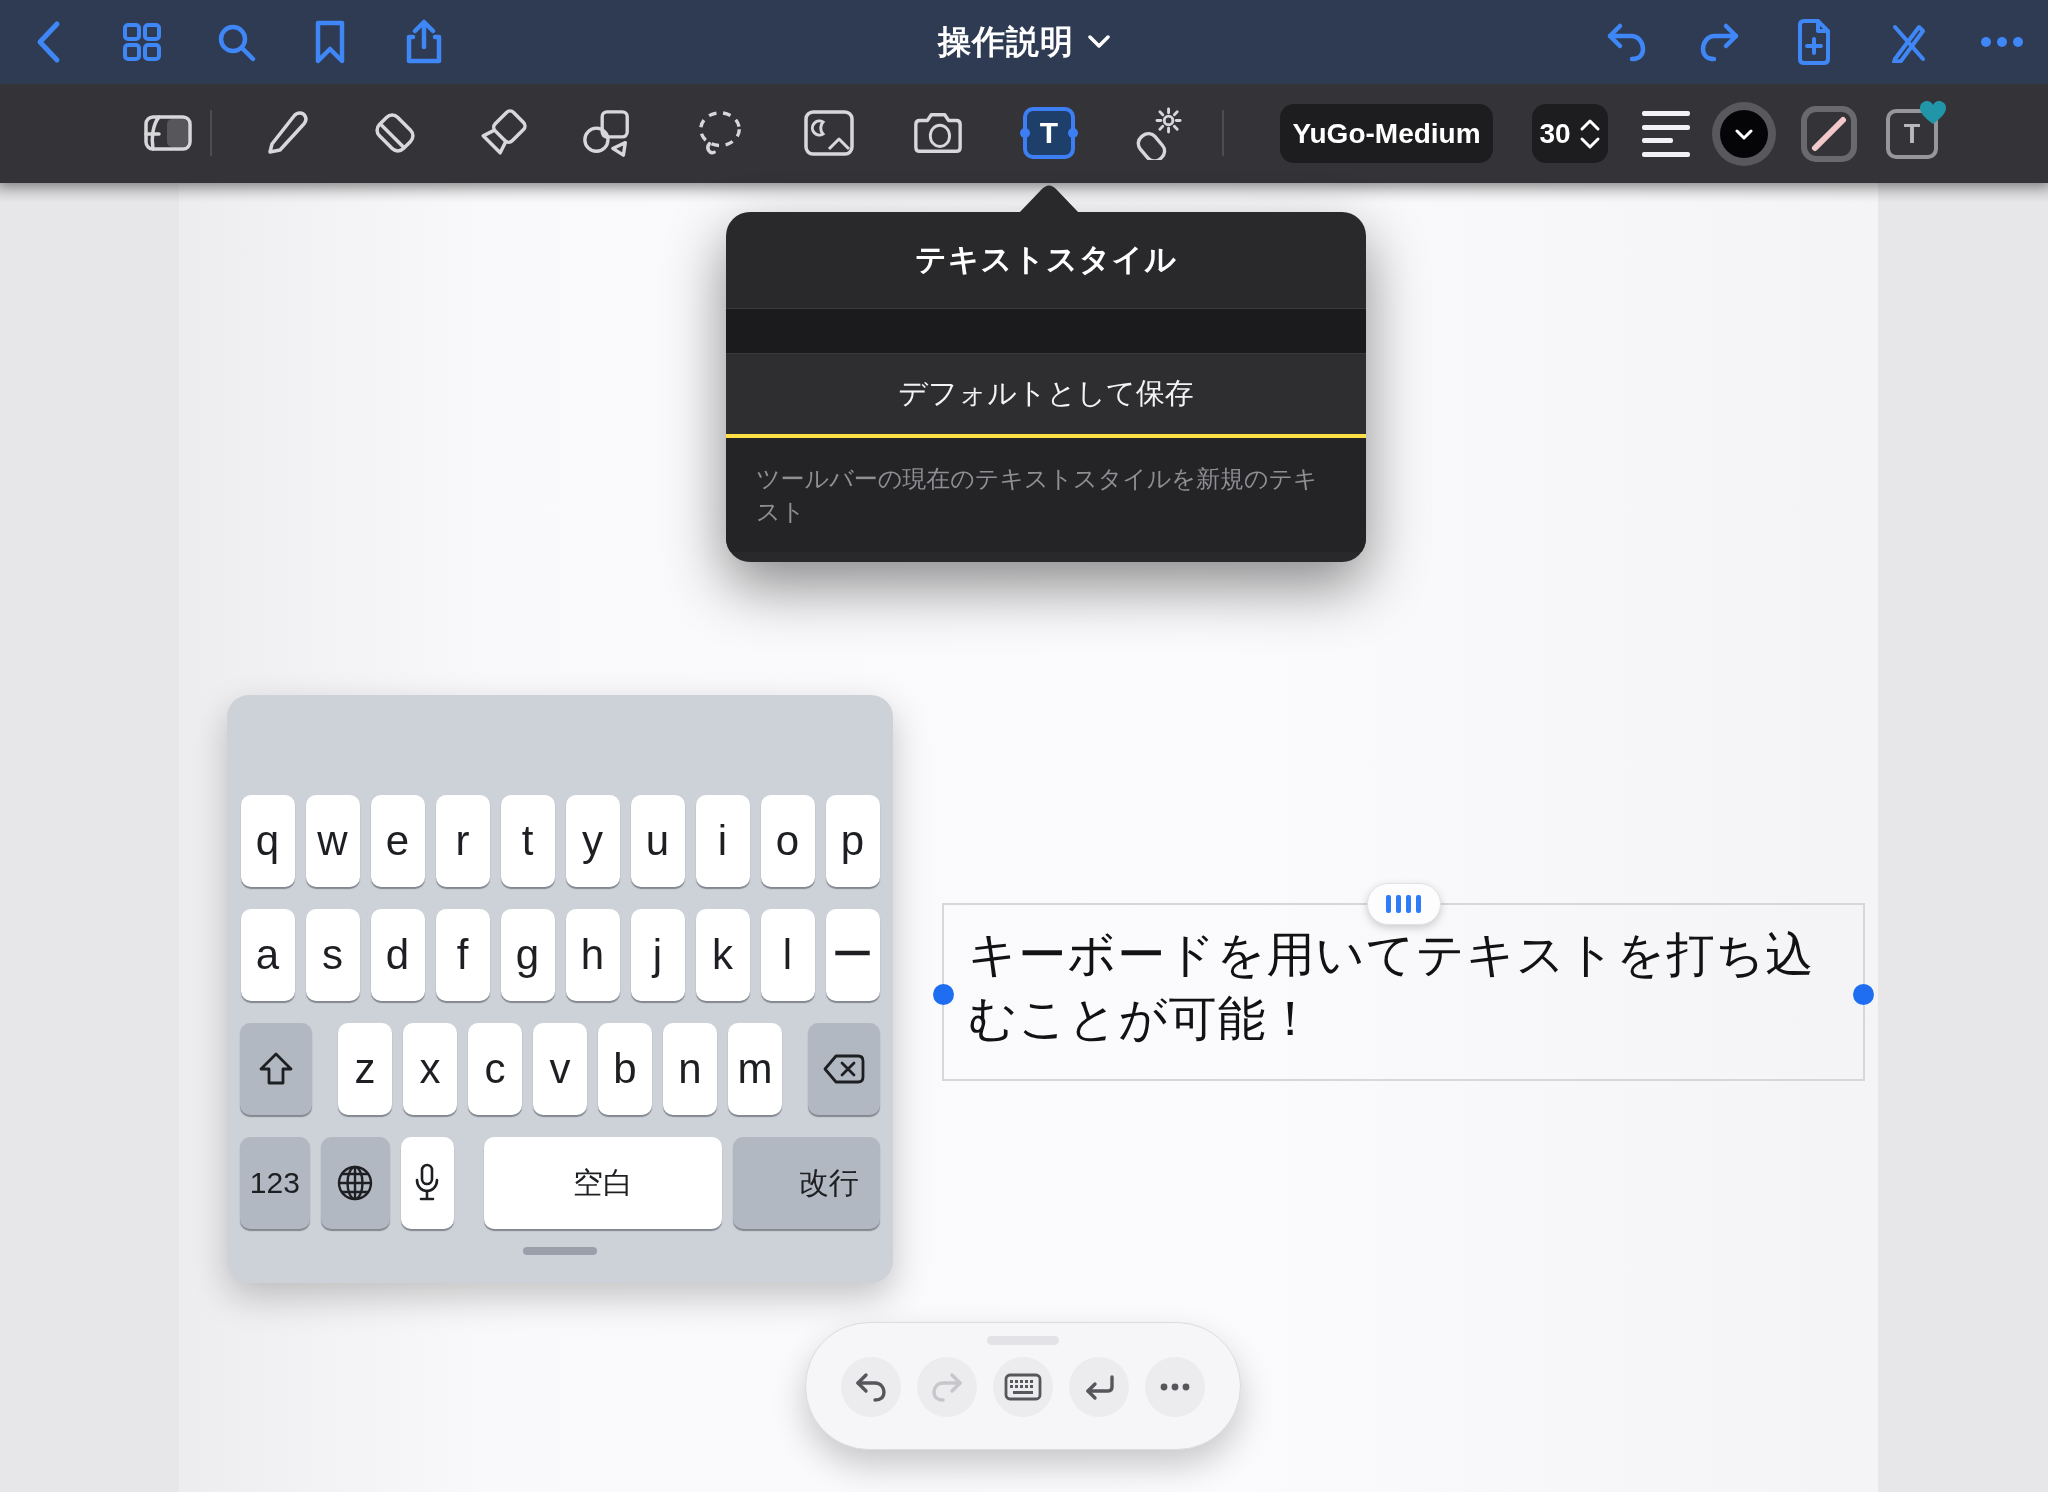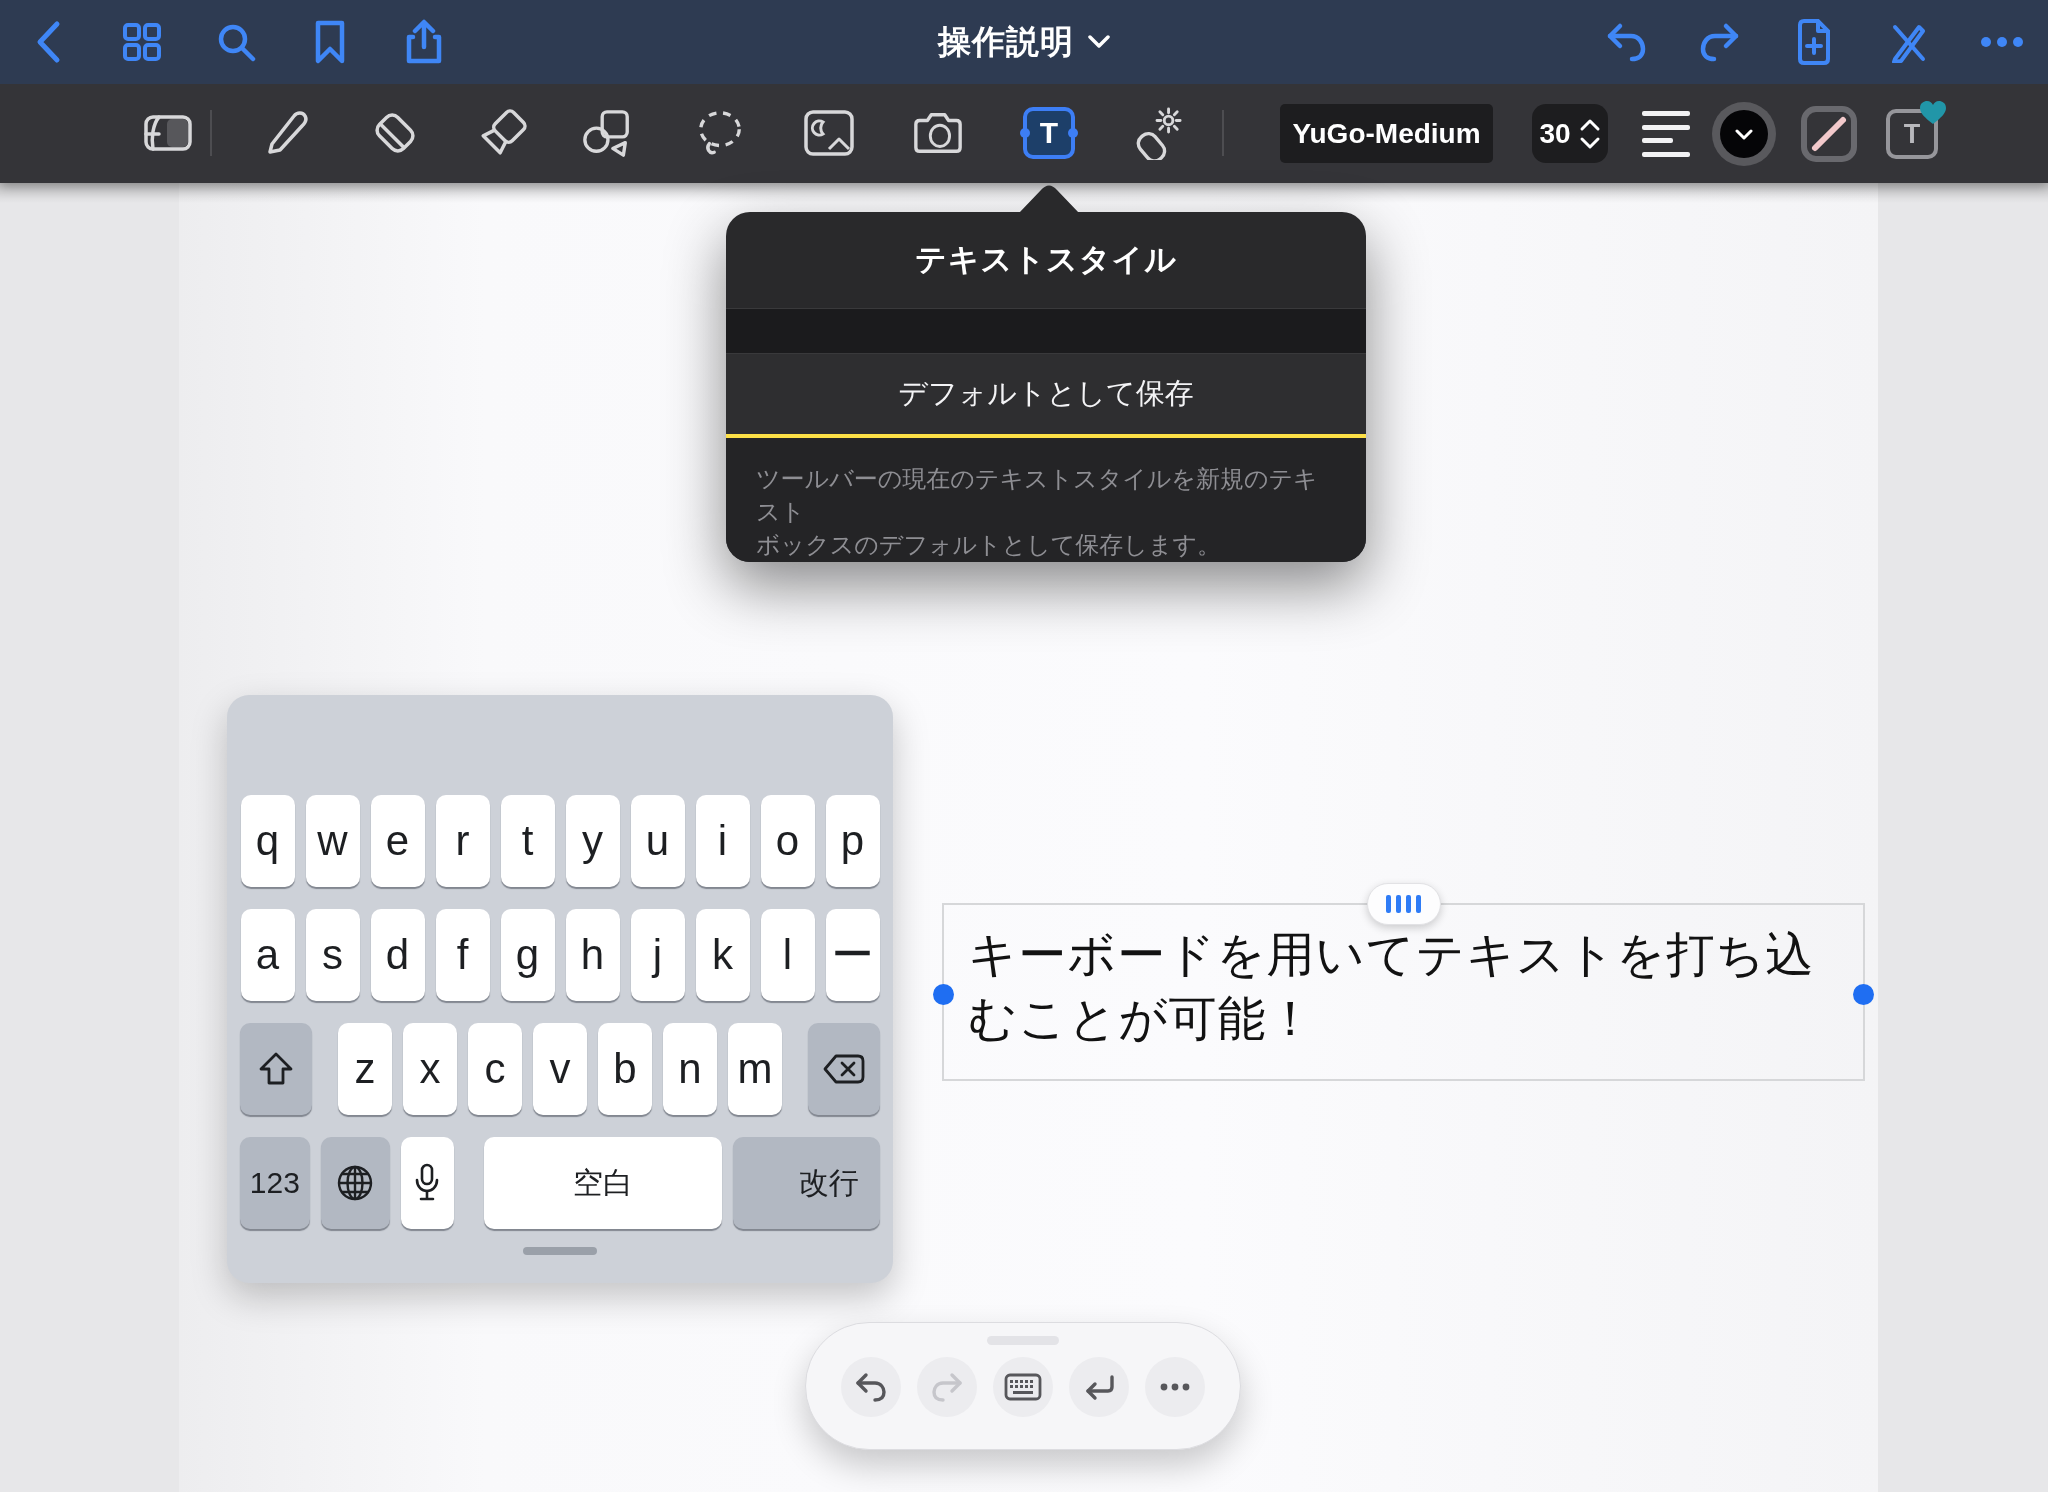--- a/index.html
+++ b/index.html
@@ -30,21 +30,21 @@
   .tb-shapes { left:581px; } .tb-lasso { left:694px; } .tb-image { left:803px; }
   .tb-camera { left:912px; } .tb-laser { left:1131px; }
   .tb-text { left:1023px; top:23px; width:52px; height:52px; background:#1d3f69;
              border:4px solid #3d7ef5; border-radius:10px; position:absolute;
              display:flex; align-items:center; justify-content:center; }
   .tb-text span { color:#ffffff; font-size:30px; font-weight:bold; }
   .tb-text .hdot { position:absolute; width:10px; height:10px; border-radius:50%; background:#3d7ef5; top:50%; margin-top:-5px; }
   .tb-text .hdot.l { left:-7px; } .tb-text .hdot.r { right:-7px; }
   .tb-div2 { left:1222px; }
   .tb-font { position:absolute; left:1280px; top:20px; width:213px; height:59px; background:#1d1d1f;
-             border-radius:5px; display:flex; align-items:center; justify-content:center;
+             border-radius:14px; display:flex; align-items:center; justify-content:center;
              color:#fff; font-size:28px; font-weight:bold; }
   .tb-size { position:absolute; left:1532px; top:20px; width:76px; height:59px; background:#1d1d1f;
              border-radius:14px; display:flex; align-items:center; justify-content:center; gap:8px;
              color:#fff; font-size:28px; font-weight:bold; }
   .tb-align { position:absolute; left:1642px; top:27px; width:48px; height:46px;
               display:flex; flex-direction:column; justify-content:space-between; }
   .tb-align i { display:block; height:5px; border-radius:2px; background:#f2f2f4; }
   .tb-align i.short { width:65%; }
   .tb-color { position:absolute; left:1712px; top:18px; width:64px; height:64px; border-radius:50%;
               background:#59595d; display:flex; align-items:center; justify-content:center; }
@@ -331,21 +331,20 @@
 
   <svg class="pop-caret" width="60" height="30" viewBox="0 0 60 30">
     <path d="M0 30 L22 7 Q30 -2 38 7 L60 30 Z" fill="#29292b"></path>
     </svg>
   <div class="popover">
     <div class="pop-header">テキストスタイル</div>
     <div class="pop-gap"></div>
     <div class="pop-save">デフォルトとして保存</div>
     <div class="pop-footer">
       <div>ツールバーの現在のテキストスタイルを新規のテキスト</div>
-      <div>ボックスのデフォルトとして保存します。</div>
     </div>
   </div>
 
   <div class="keyboard">
     <div class="krow">
       <div class="key w">q</div>
       <div class="key w">w</div>
       <div class="key w">e</div>
       <div class="key w">r</div>
       <div class="key w">t</div>

